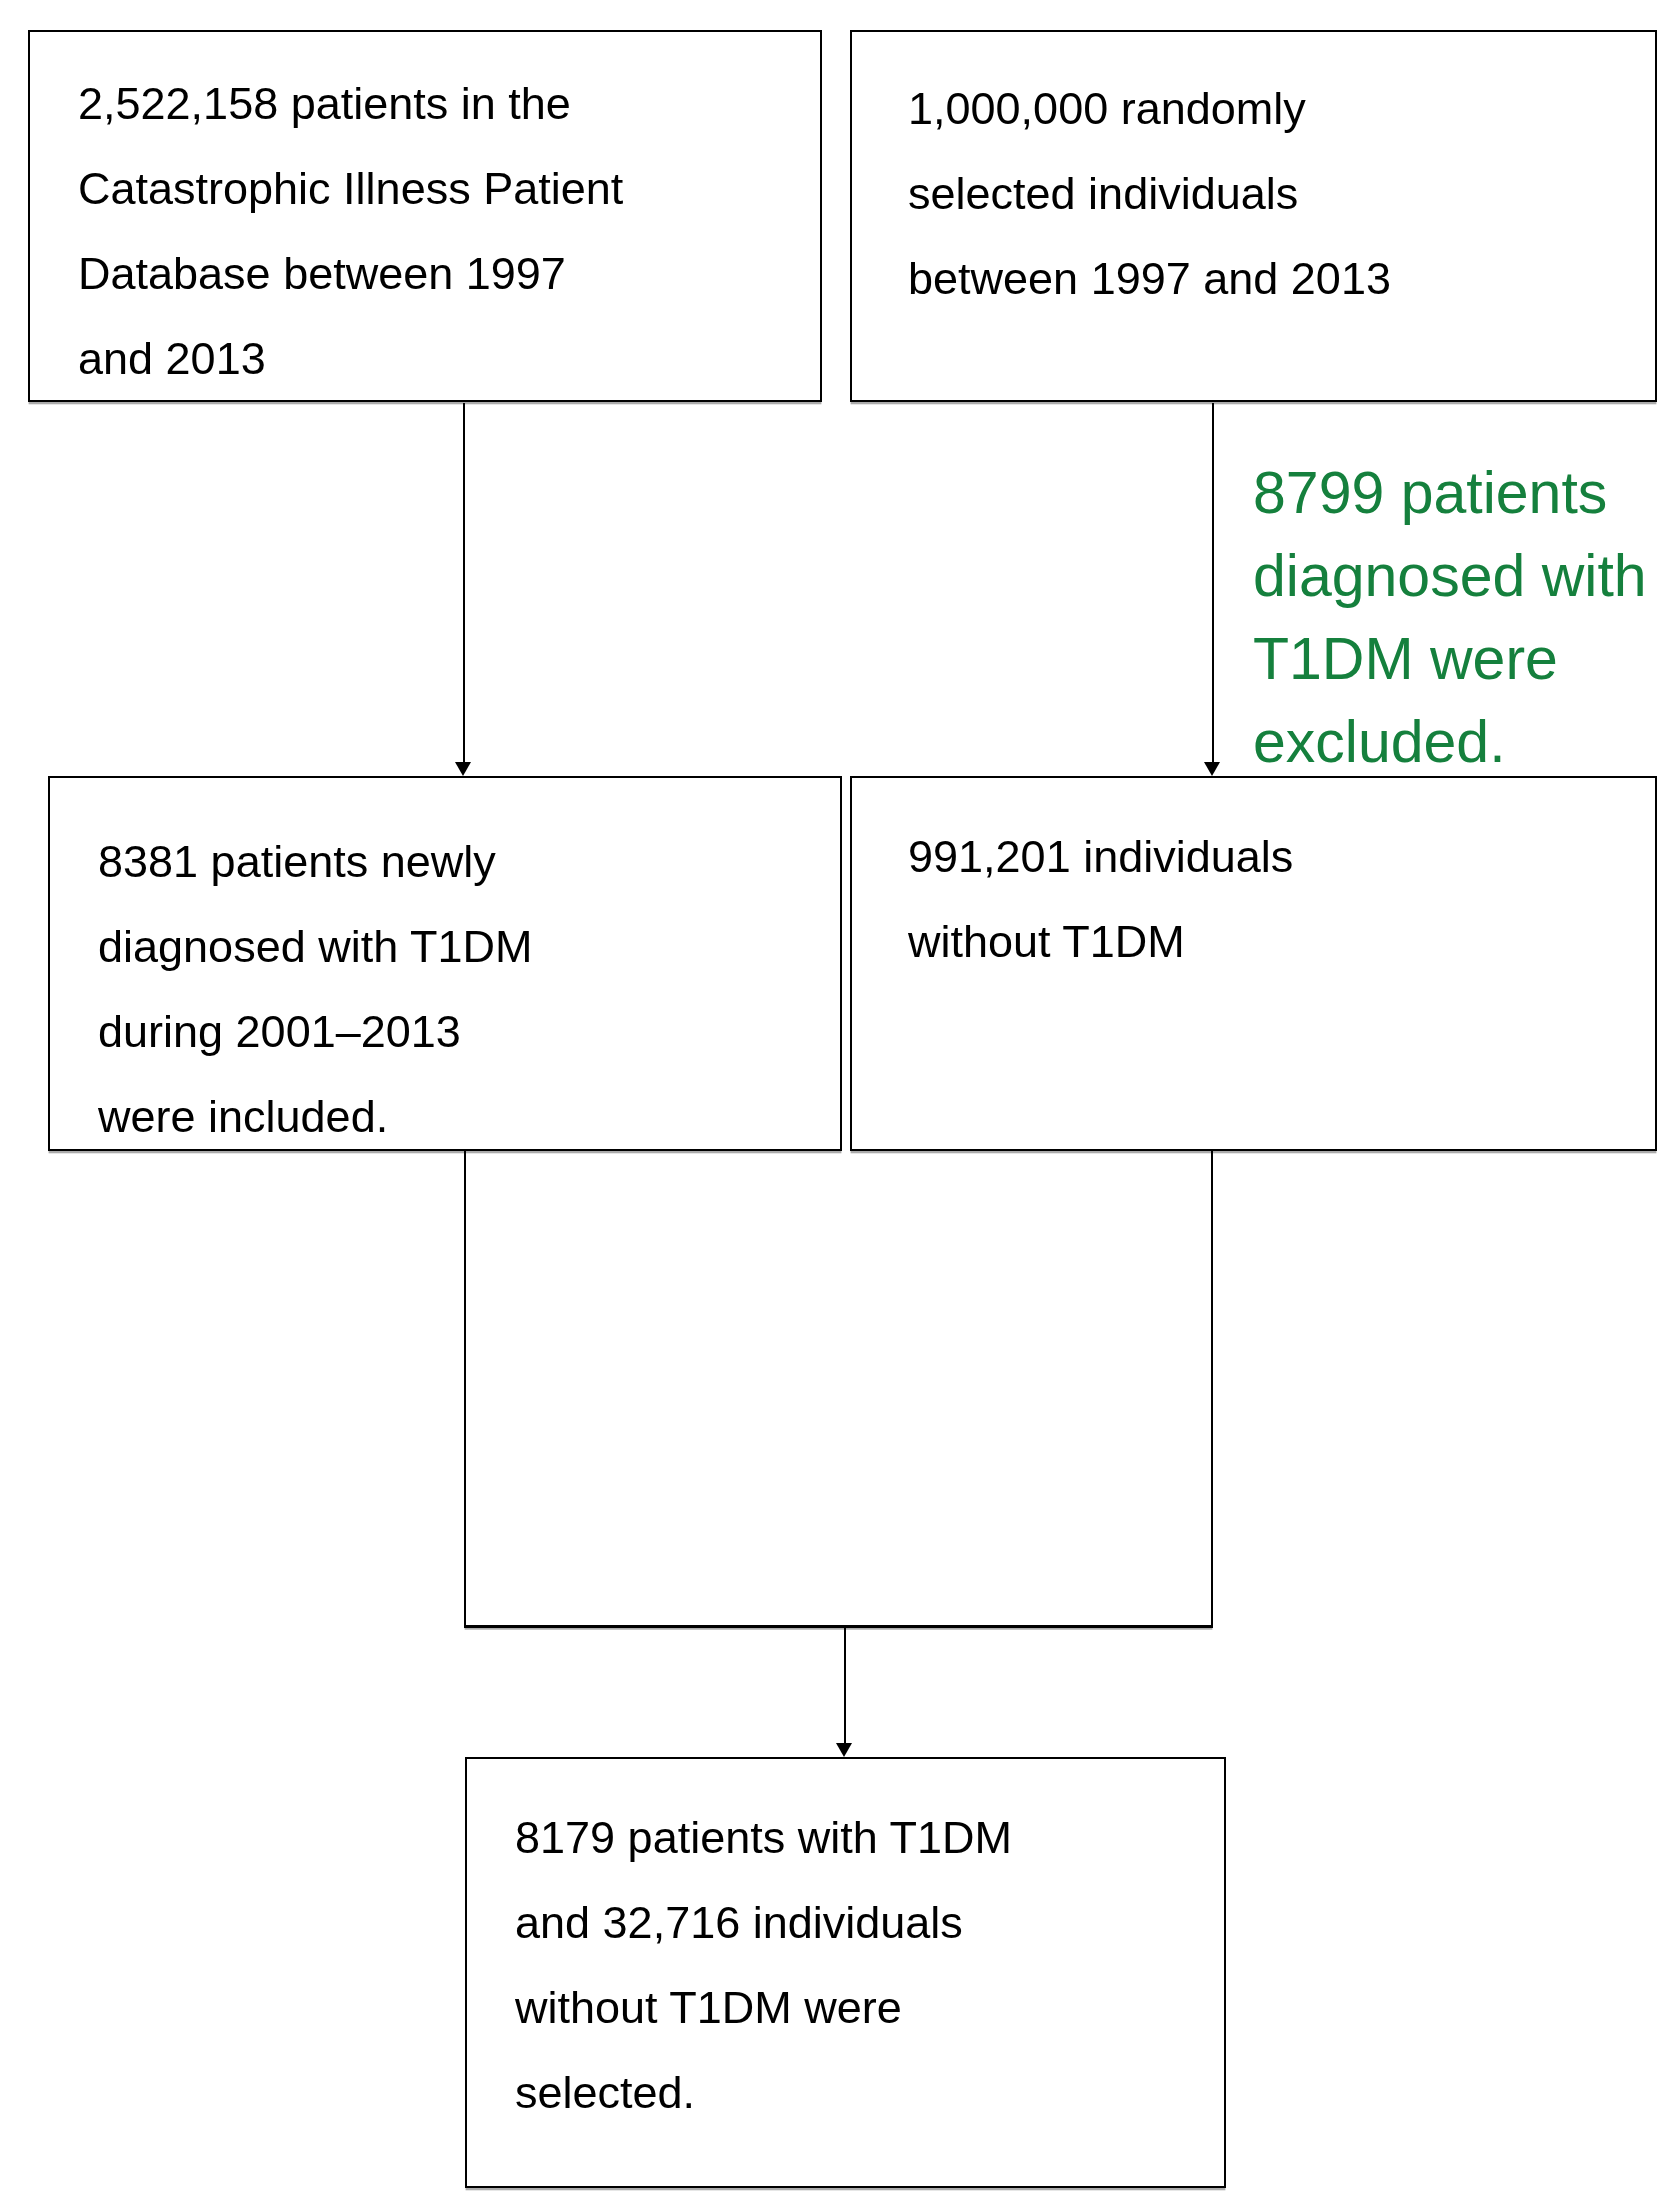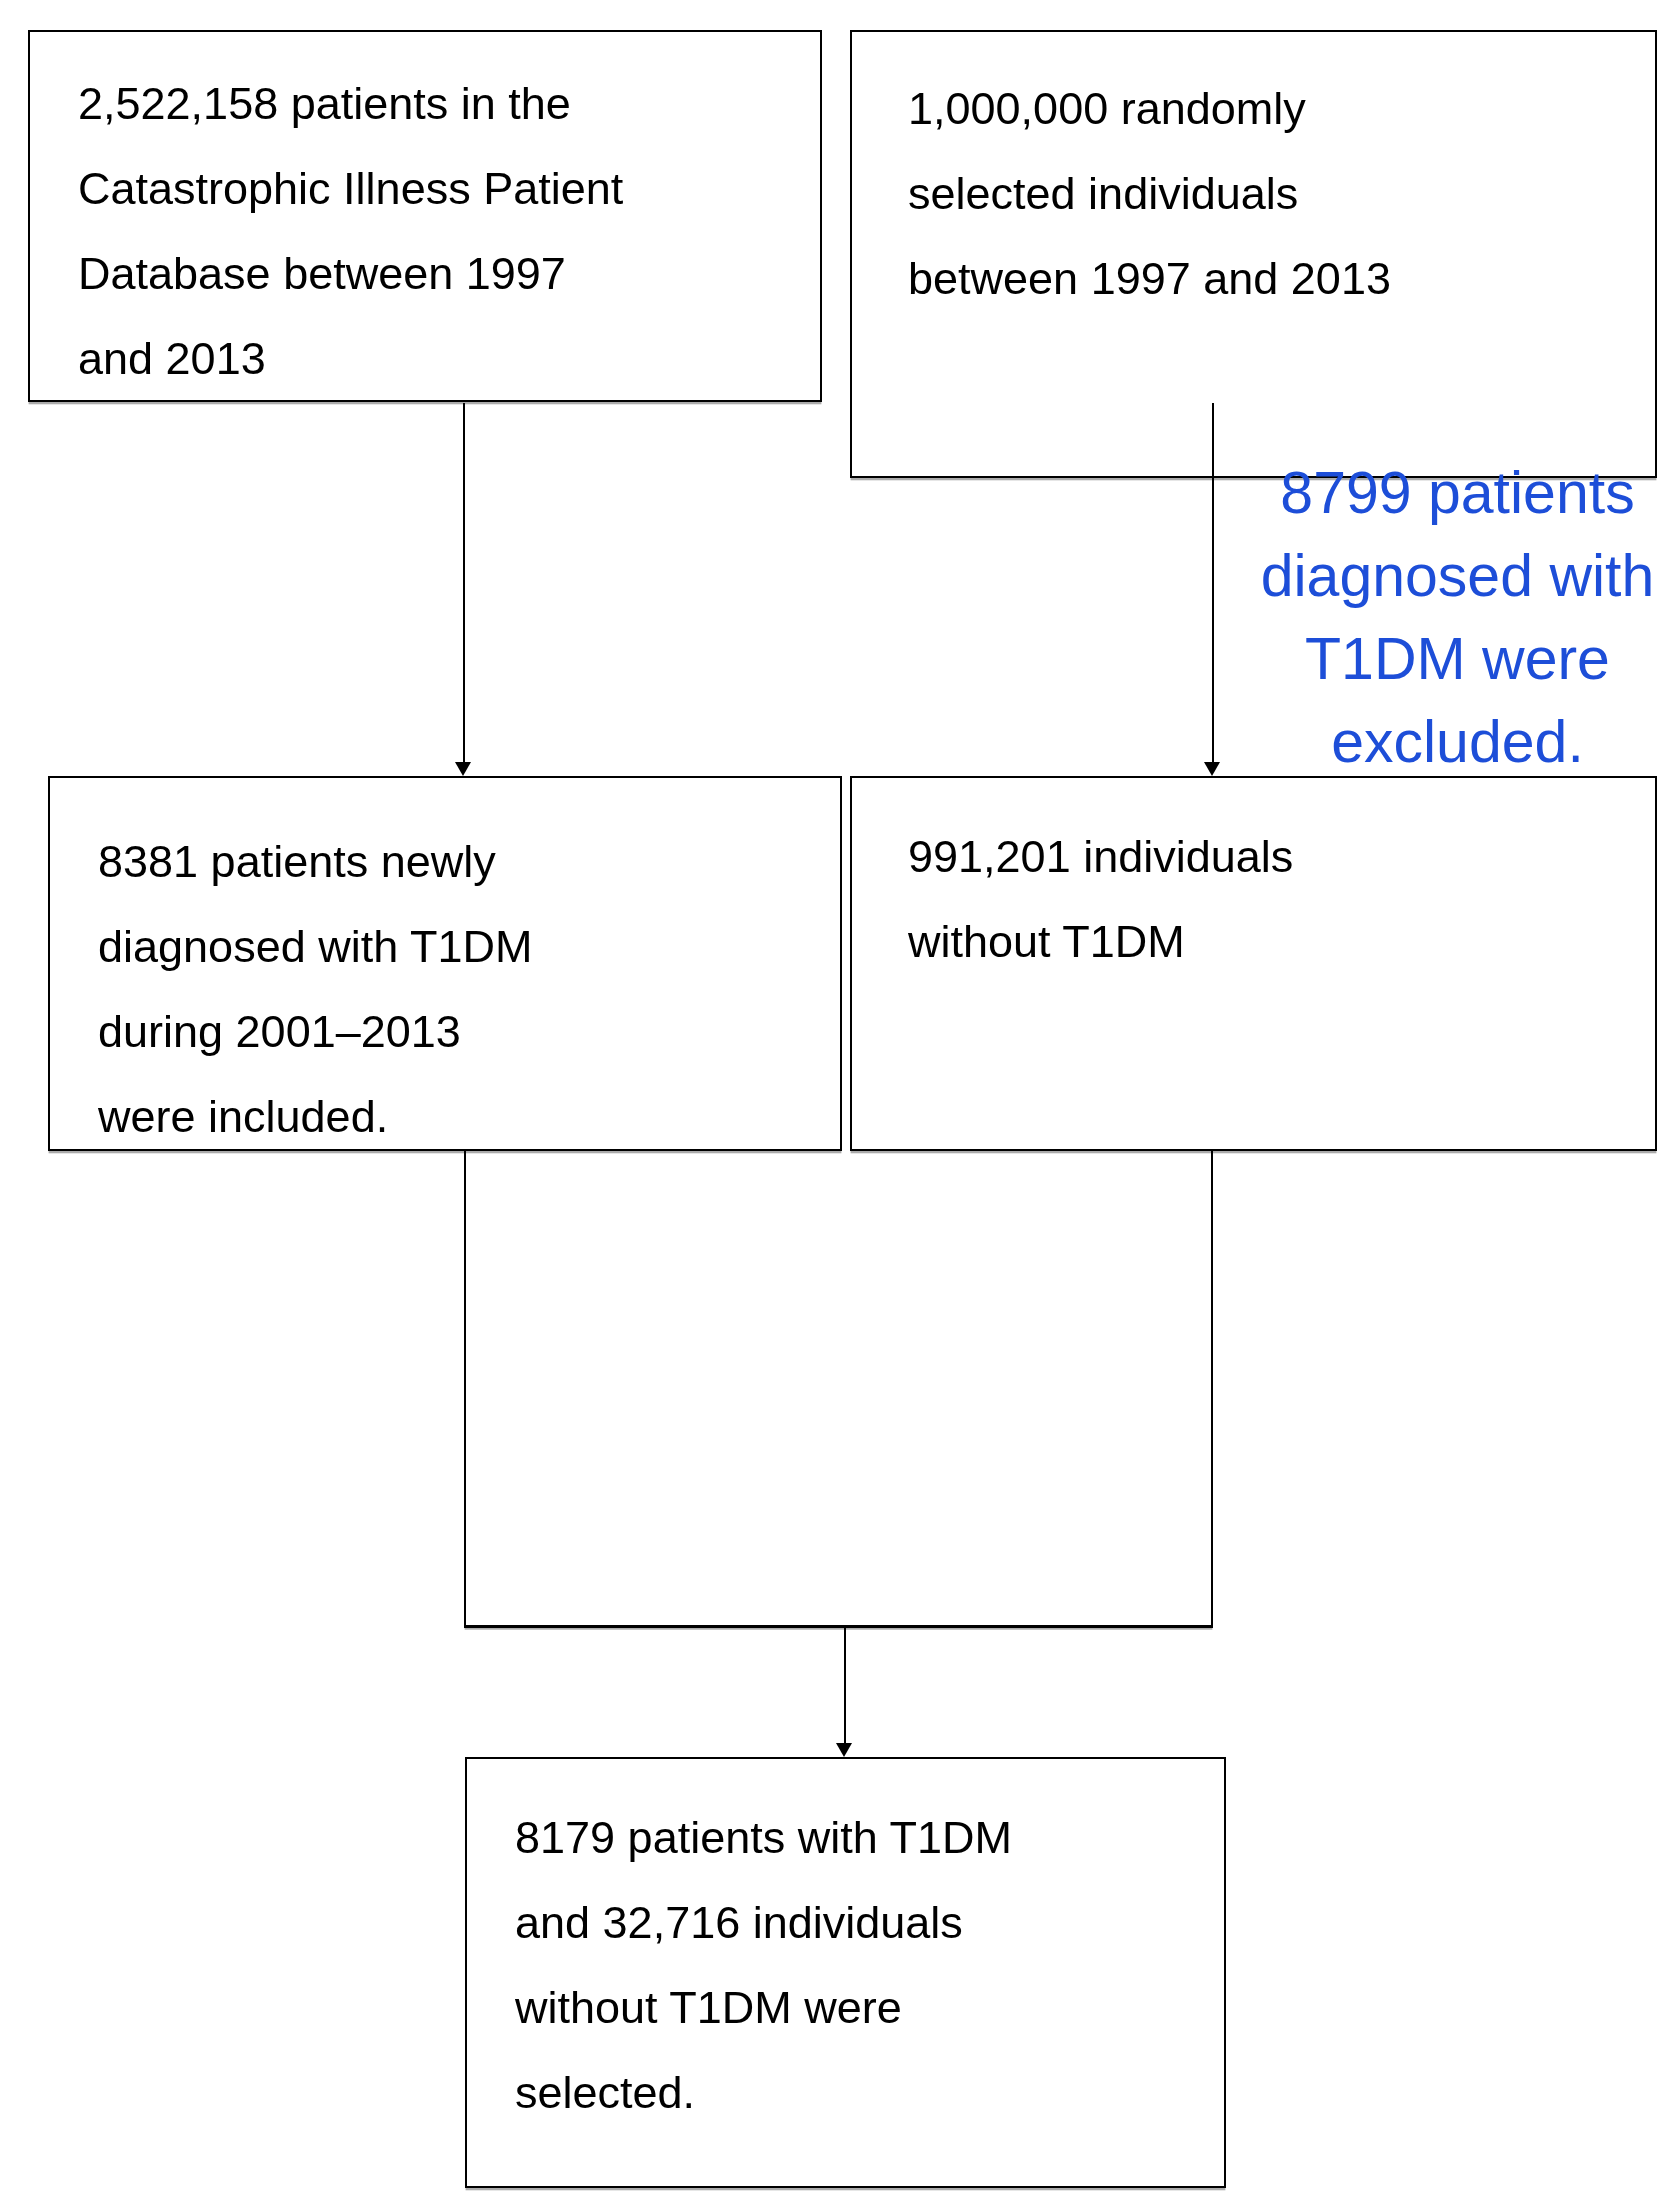--- a/index.html
+++ b/index.html
@@ -27,22 +27,21 @@
     white-space: pre-line;
     font-size: 45px;
     line-height: 85px;
     color: #000000;
   }
   .note-text {
     position: absolute;
     white-space: pre-line;
     font-size: 59px;
     line-height: 83px;
-    color: #1d4ed8;
-    text-align: center;
+    color: #15803d;
   }
   .vline {
     position: absolute;
     width: 2.3px;
     background: #000000;
   }
   .hbar {
     position: absolute;
     height: 2.9px;
     background: #000000;
@@ -51,21 +50,21 @@
   .arrowhead-down {
     position: absolute;
     width: 0;
     height: 0;
     border-left: 8.8px solid transparent;
     border-right: 8.8px solid transparent;
     border-top: 14px solid #000000;
   }
   
   #box-source-cipd   { left: 28px;   top: 30px;   width: 794px; height: 372px; padding: 29px 5.9px 0 48px; }
-  #box-source-random { left: 850px; top: 30px;   width: 807px; height: 448px; padding: 34px 5.9px 0 56px; }
+  #box-source-random { left: 850px; top: 30px;   width: 807px; height: 372px; padding: 34px 5.9px 0 56px; }
   #box-included      { left: 28px;   top: 776px; width: 794px; height: 375px; padding: 41px 5.9px 0 48px; margin-left: 20px; }
   #box-without       { left: 850px; top: 776px; width: 807px; height: 375px; padding: 36px 7px 0 56px; }
   #box-final         { left: 465px;  top: 1757px; width: 761px; height: 431px; padding: 36px 11px 0 48px; }
   
   #match-left-line   { left: 464px;  top: 1151px; height: 477px; }
   #match-right-line  { left: 1211px; top: 1151px; height: 477px; }
   #match-bottom-bar  { left: 464px;  top: 1625px; width: 749px; }
   #match-text        { left: 495px;  top: 1294px; width: 711px; }
   
   #connector-cipd-line     { left: 463px;  top: 403px;  height: 359px; }

